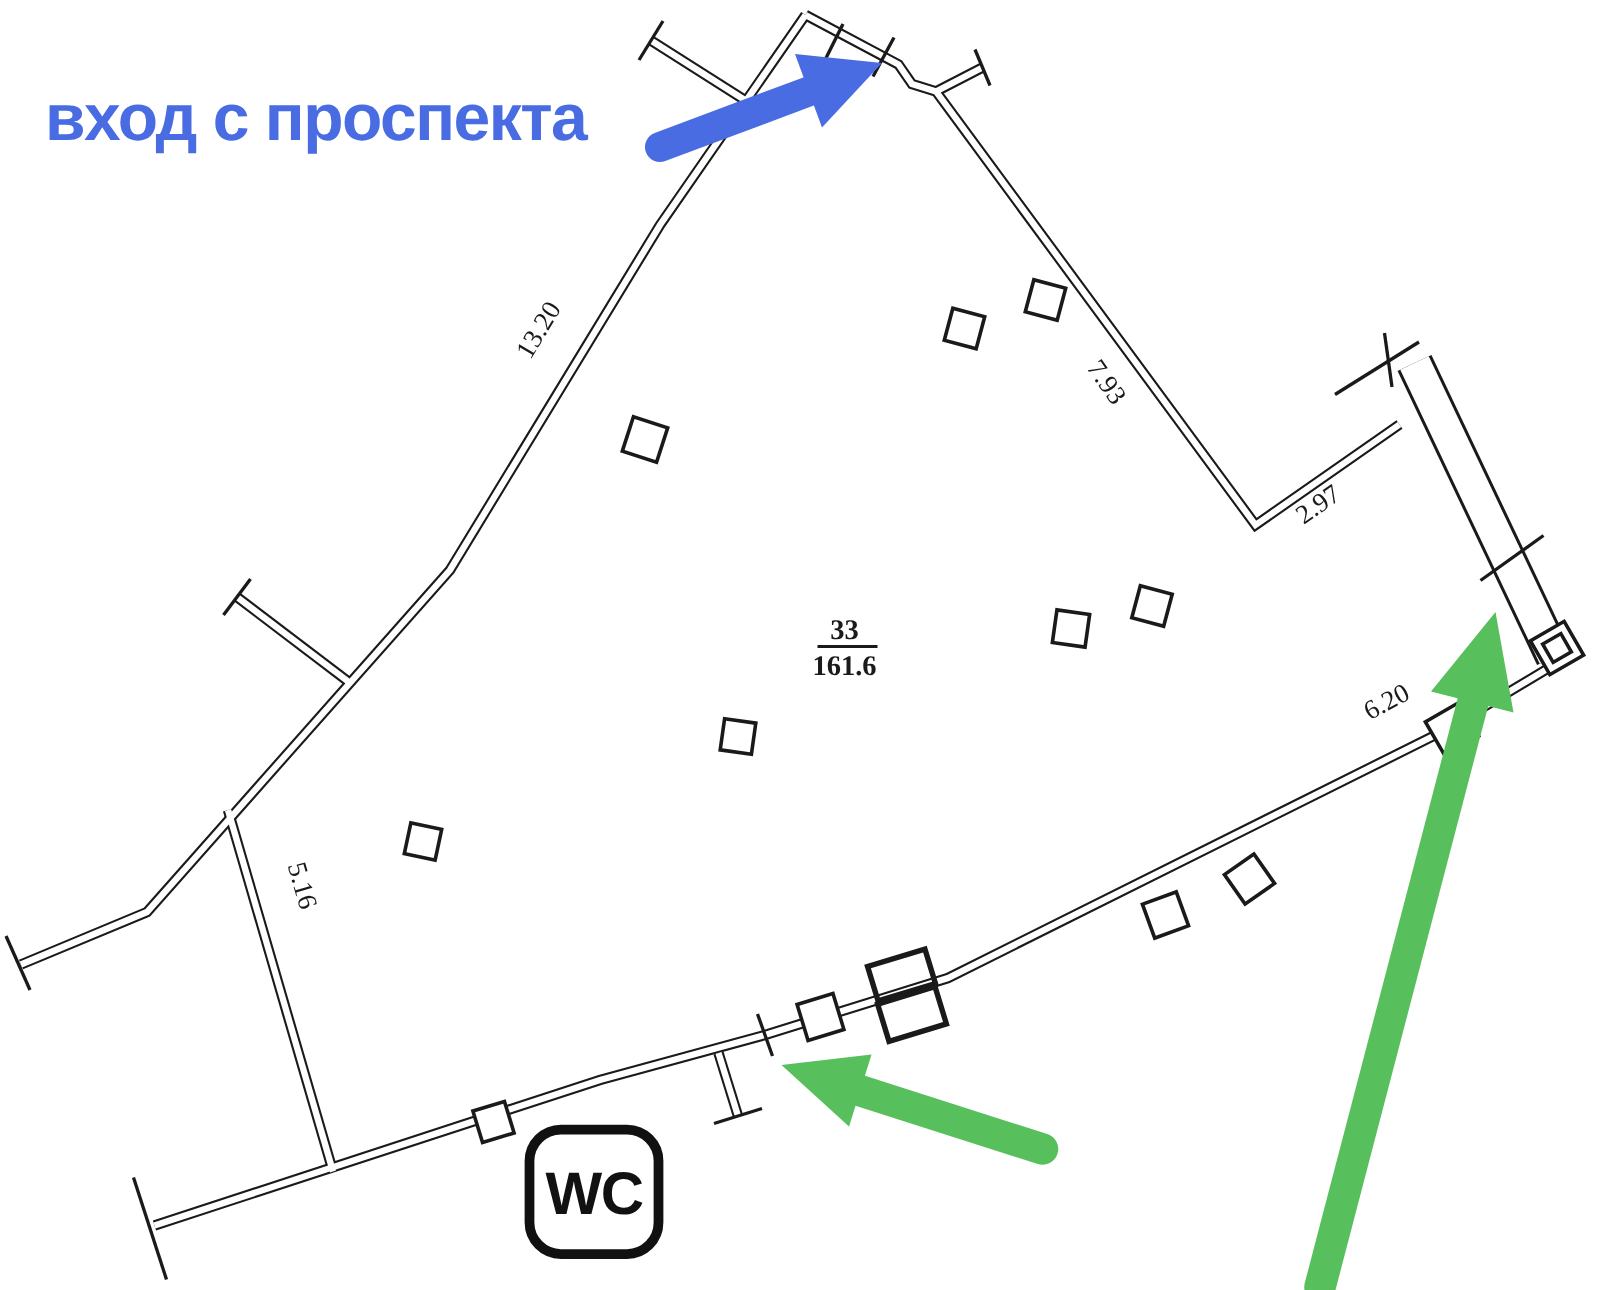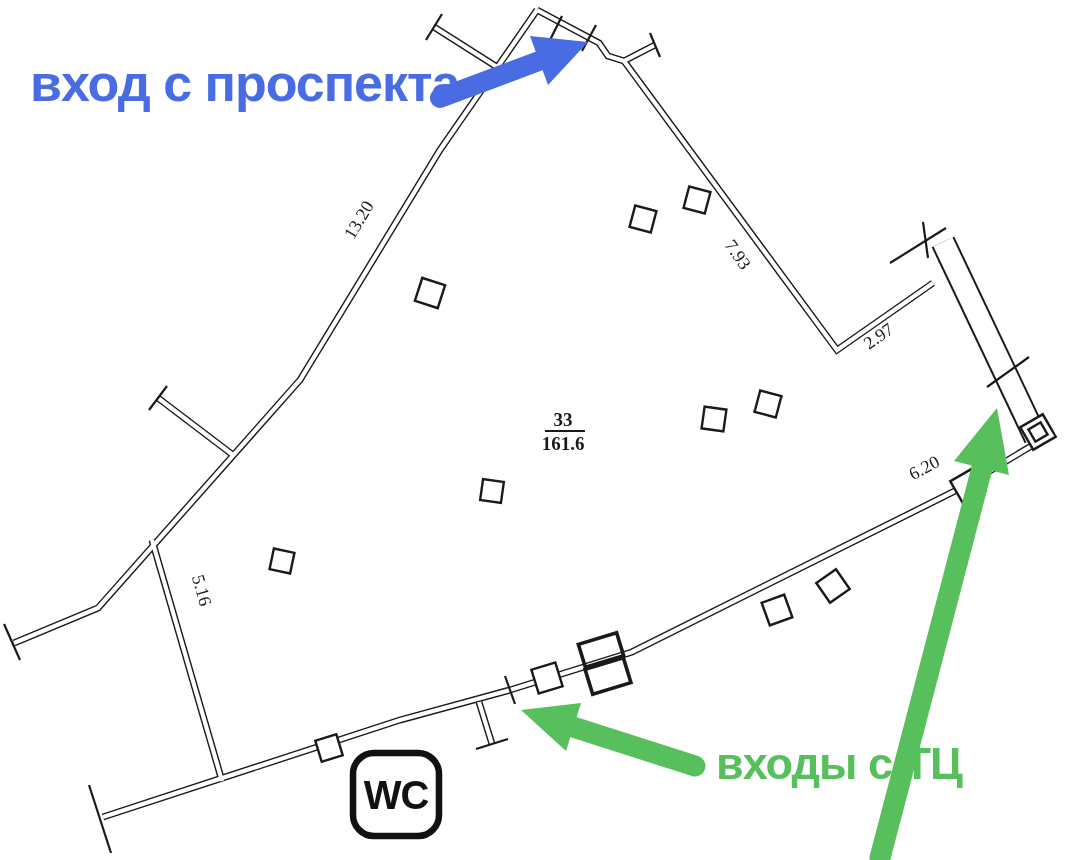--- a/index.html
+++ b/index.html
@@ -2,21 +2,21 @@
 <html><head>
 <meta charset="utf-8">
 <style>
   html,body{margin:0;padding:0;background:#ffffff;}
   .stage{
     position:relative;width:1065px;height:860px;background:#ffffff;
     font-family:"Liberation Sans",sans-serif;overflow:hidden;
   }
   .plan-svg{position:absolute;left:0;top:0;}
   .note{position:absolute;font-weight:bold;white-space:nowrap;line-height:1;}
-  .note-blue{left:30px;top:57px;font-size:52px;color:#4a6ce2;letter-spacing:-1px;}
+  .note-blue{left:30px;top:57px;font-size:44px;color:#4a6ce2;letter-spacing:-1px;}
   .note-green{left:716px;top:741px;font-size:45px;color:#57bf5b;letter-spacing:-1px;}
   .dim{font-family:"Liberation Serif",serif;font-size:18px;fill:#1a1a1a;}
   .roomlbl{font-family:"Liberation Serif",serif;font-size:19px;font-weight:bold;fill:#1a1a1a;}
   .wc-text{font-family:"Liberation Sans",sans-serif;font-size:40px;font-weight:bold;fill:#111;letter-spacing:-1px;}
 </style>
 </head>
 <body>
 
 <div class="stage">
 
@@ -146,15 +146,14 @@
       <path d="M880,858 L982,468" stroke="#57bf5b" stroke-width="21" stroke-linecap="round" fill="none"></path>
       <polygon points="997,408 1009,475 954,461" fill="#57bf5b"></polygon>
     </g>
     <g>
       <path d="M695,766 L573,727" stroke="#57bf5b" stroke-width="21" stroke-linecap="round" fill="none"></path>
       <polygon points="521,710 581,703 566,751" fill="#57bf5b"></polygon>
     </g>
   </svg>
 
   <div class="note note-blue">вход с проспекта</div>
-  <div class="note note-green">входы с ТЦ</div>
 
 </div>
 
 </body></html>

